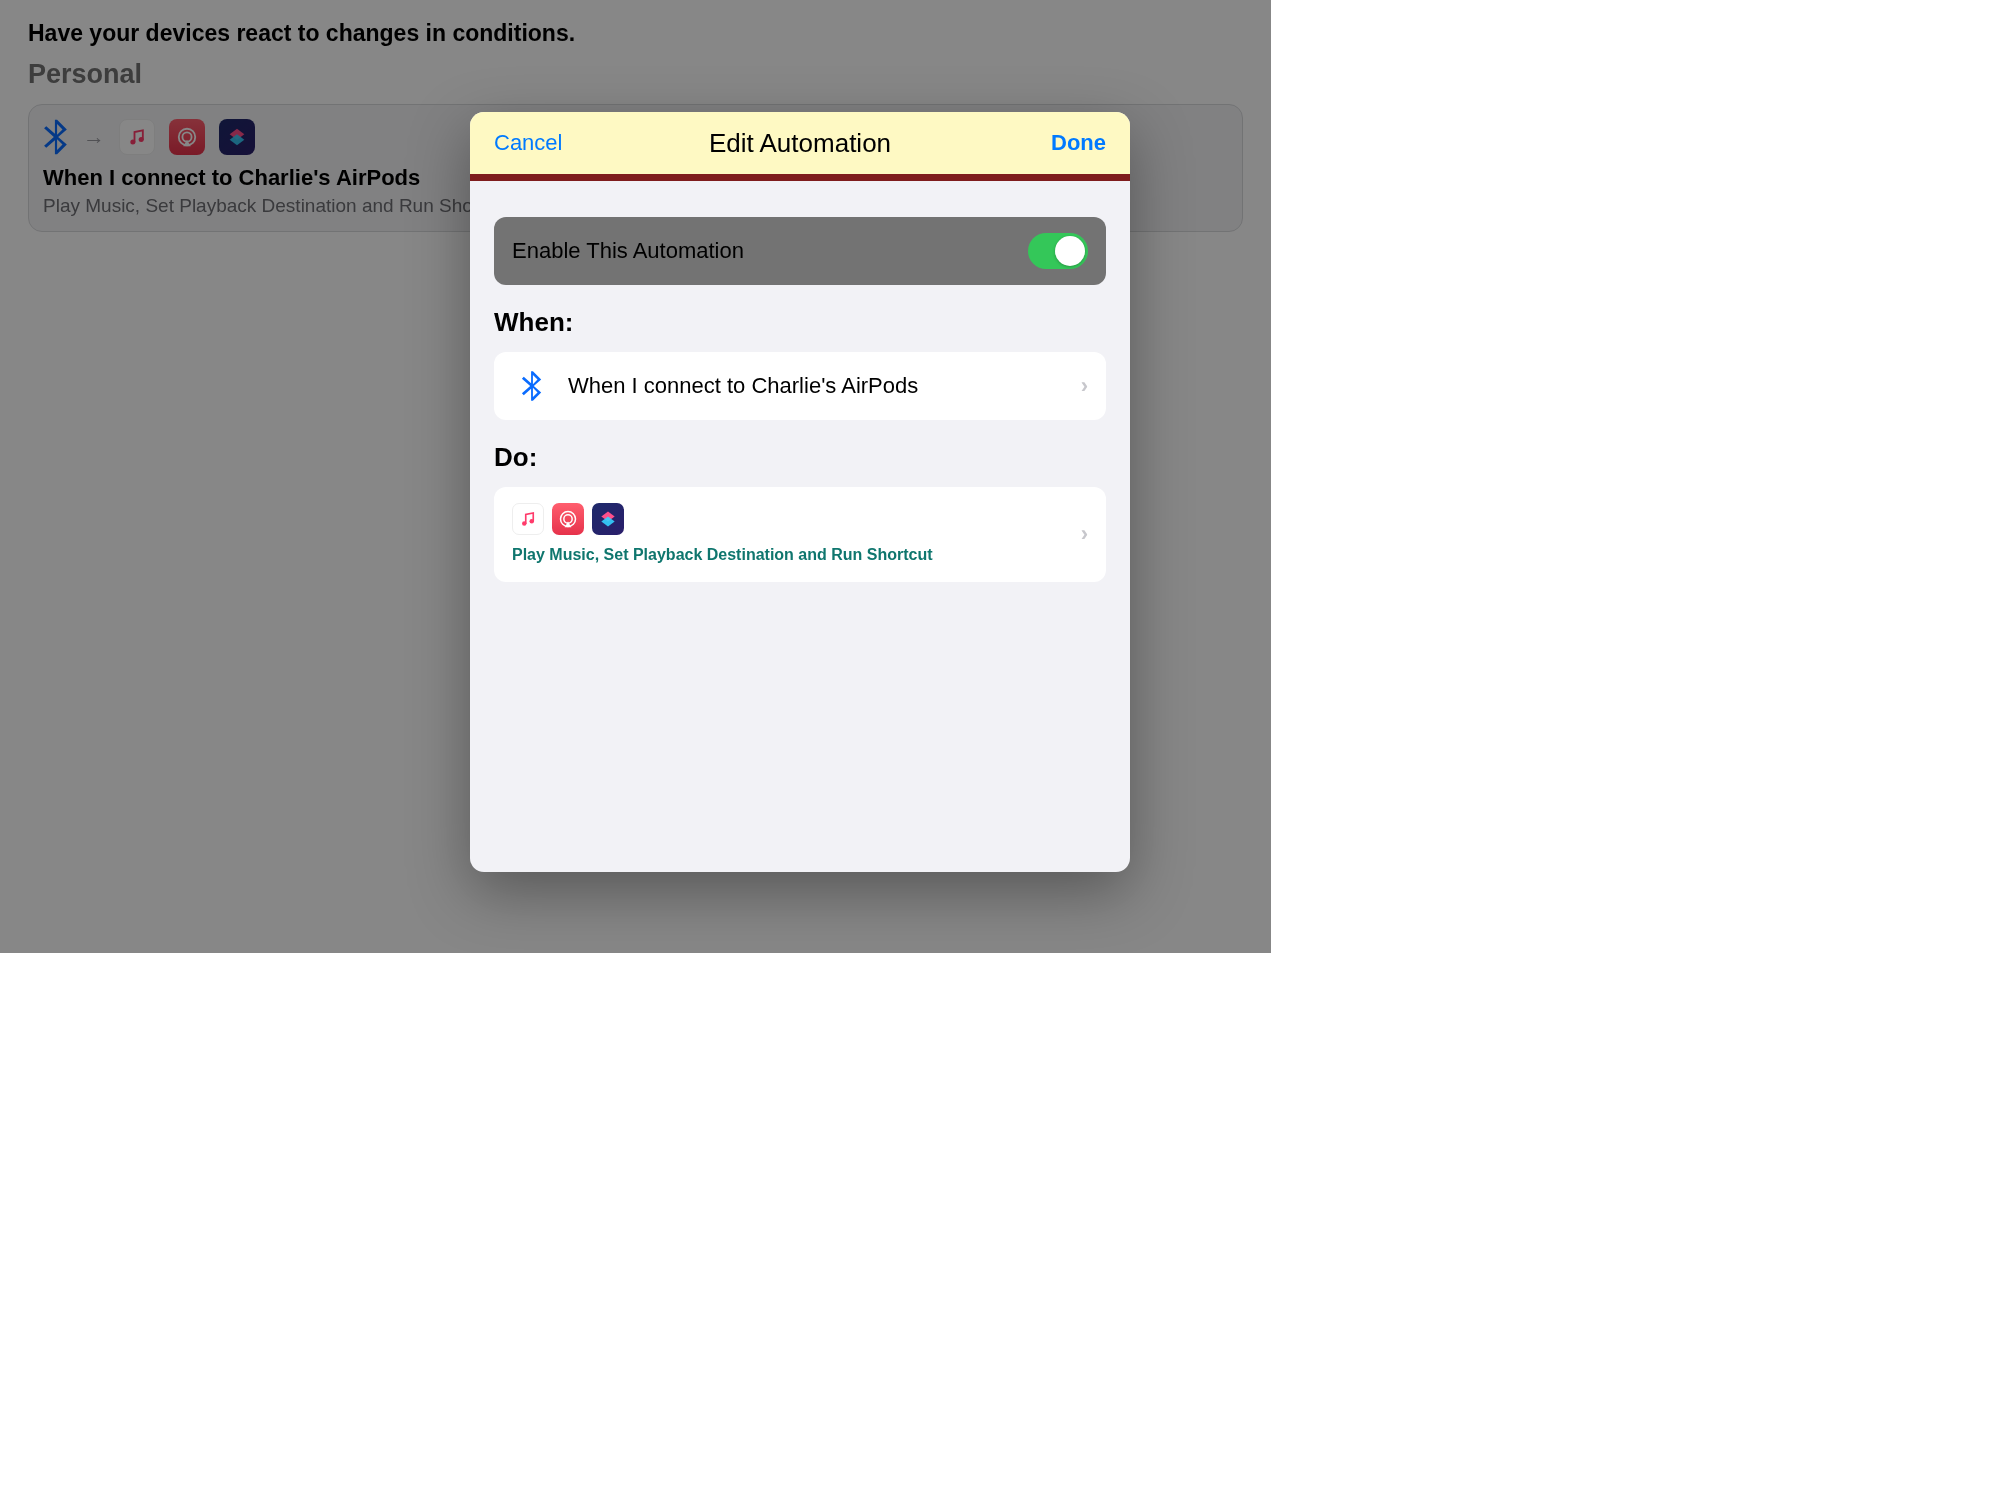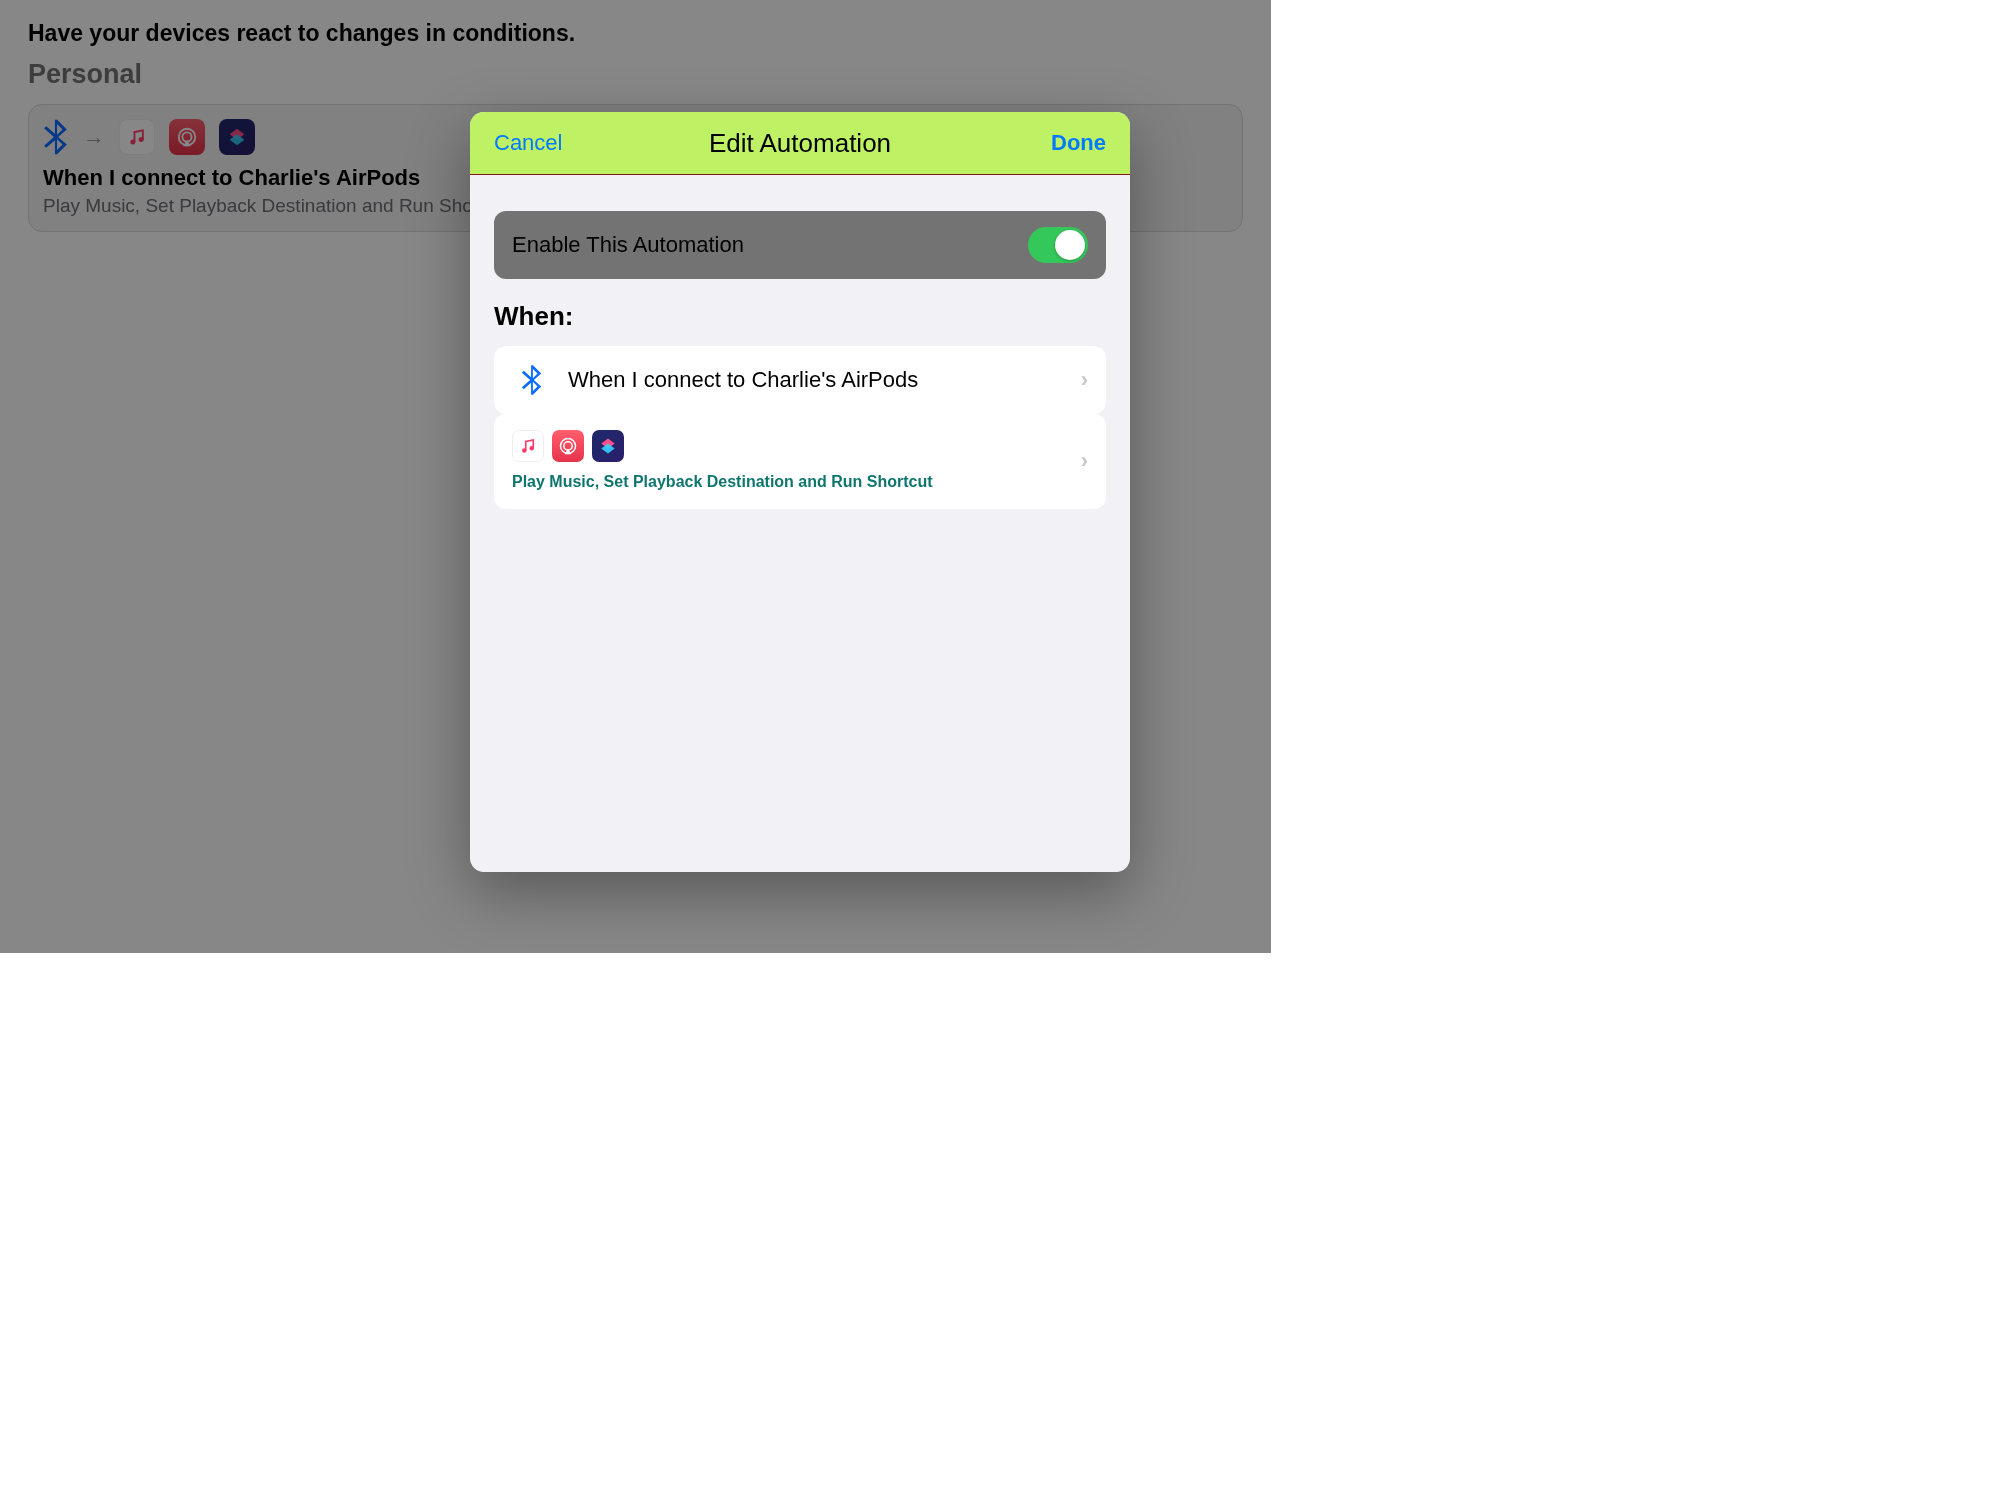--- a/index.html
+++ b/index.html
@@ -74,22 +74,22 @@
     display: flex;
     flex-direction: column;
     box-shadow: 0 20px 60px rgba(0,0,0,0.35);
     overflow: hidden;
   }
   .modal-header {
     display: flex;
     align-items: center;
     justify-content: space-between;
     padding: 18px 24px;
-    background: #bef264;
-    border-bottom: 1px solid #7f1d1d;
+    background: #fef9c3;
+    border-bottom: 7px solid #7f1d1d;
   }
   .modal-header .link {
     font-size: 22px;
     color: #007aff;
     cursor: pointer;
   }
   .modal-header .done {
     font-weight: 600;
   }
   .modal-title {
@@ -265,20 +265,21 @@
     <div class="when-row">
       <span class="icon-wrap">
         <svg class="bt-svg" width="22" height="32" viewBox="0 0 24 32">
             <path d="M11 0 L11 13 L3 6 L1 8 L10 16 L1 24 L3 26 L11 19 L11 32 L13 32 L22 23 L14 16 L22 9 L13 0 Z M13 4 L18 9 L13 14 Z M13 18 L18 23 L13 28 Z" fill="#0a6cff"></path>
           </svg>
       </span>
       <span class="text">When I connect to Charlie's AirPods</span>
       <span class="chev">›</span>
     </div>
 
+    <div class="section-label">Do:</div>
     <div class="do-row">
       <div class="do-content">
         <div class="do-icons">
           <span class="app-icon sm music">
             <svg width="18" height="18" viewBox="0 0 24 24">
                 <path d="M9 18 V6 l10 -2 v11" stroke="#ff3b6b" stroke-width="2.2" fill="none" stroke-linecap="round"></path>
                 <circle cx="7" cy="18" r="3" fill="#ff3b6b"></circle>
                 <circle cx="17" cy="15" r="3" fill="#ff3b6b"></circle>
               </svg>
           </span>

